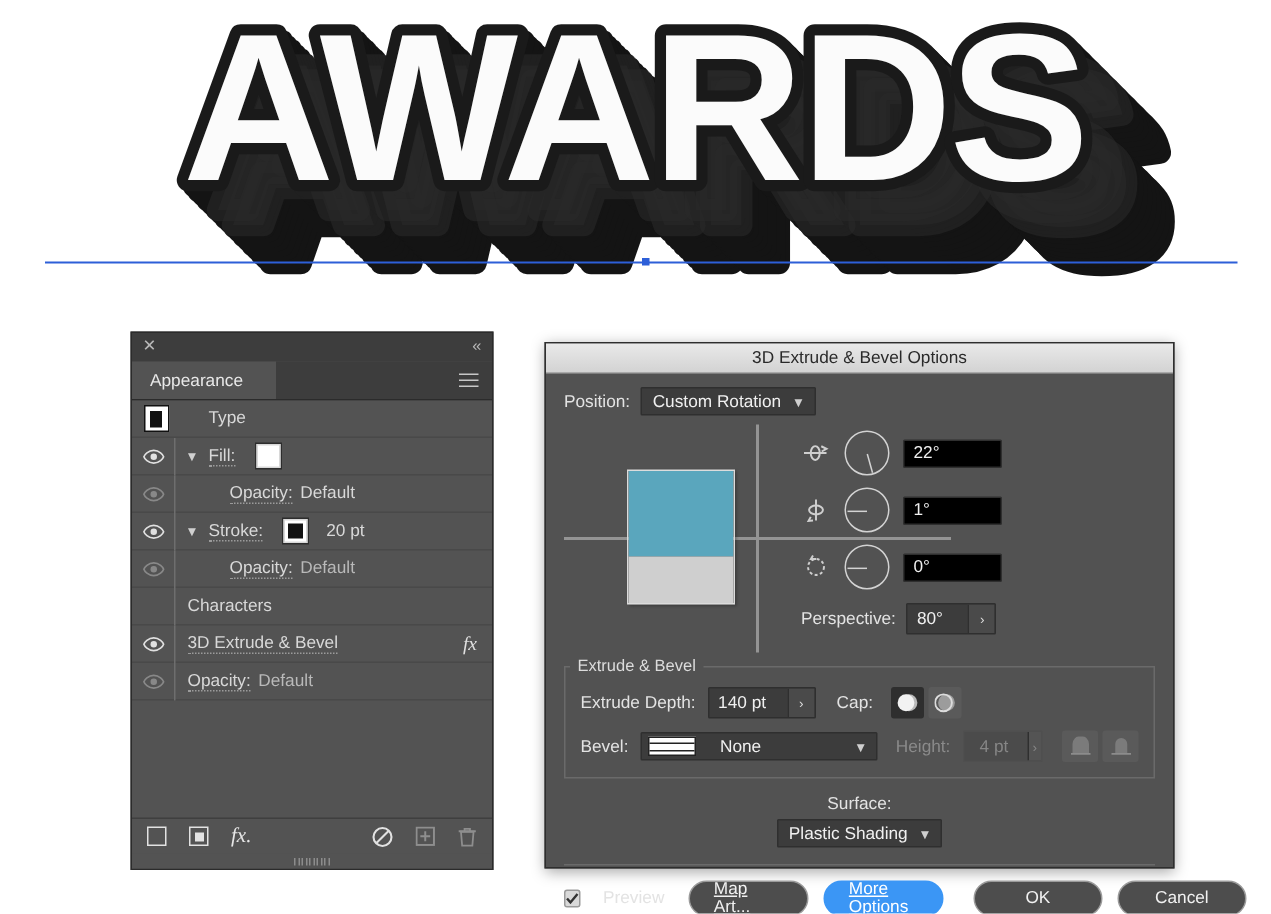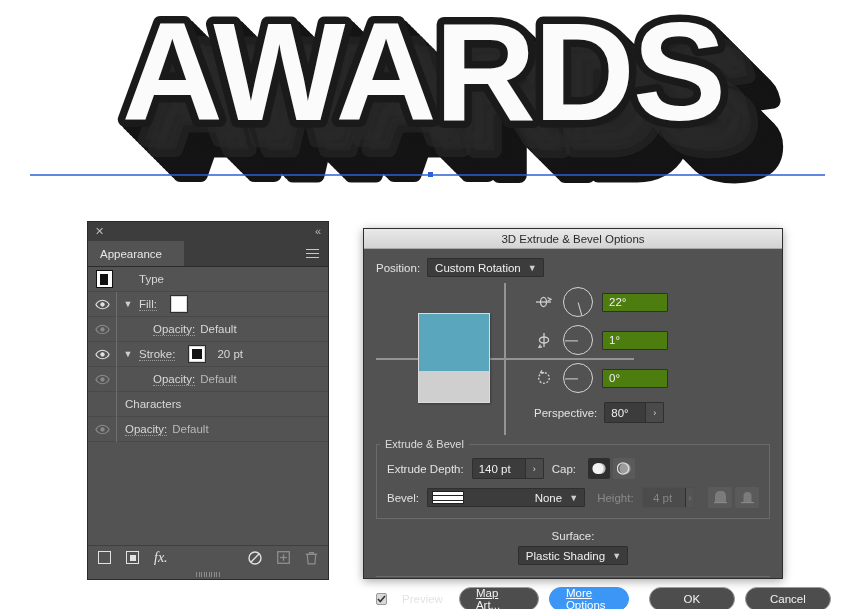--- a/index.html
+++ b/index.html
@@ -157,21 +157,21 @@
   .rot-icon{ width:20px; display:flex; justify-content:center; }
   .dial{
     width:30px; height:30px; border-radius:50%; border:1.4px solid #d3d3d3;
     position:relative; box-sizing:border-box;
   }
   .dial .hand{
     position:absolute; left:50%; top:50%; height:1.4px; width:13px;
     background:#d3d3d3; transform-origin:0 50%;
   }
   .numfield{
-    background:#4d7c0f; border:1px solid #2f2f2f; border-radius:1px;
+    background:#000000; border:1px solid #2f2f2f; border-radius:1px;
     height:19px; width:66px; display:flex; align-items:center;
     padding:0 6px; box-sizing:border-box; color:#f0f0f0; font-size:11.5px;
   }
   .persp-row{ display:flex; align-items:center; gap:7px; margin-top:5px; }
   .stepper{
     background:#3c3c3c; border:1px solid #2f2f2f; height:19px;
     display:inline-flex; align-items:center; border-radius:1px; overflow:hidden;
   }
   .stepper .val{ padding:0 8px 0 6px; color:#f0f0f0; min-width:40px; box-sizing:border-box; }
   .stepper .arrow{
@@ -186,21 +186,21 @@
   .eb-row2{ display:flex; align-items:center; gap:8px; }
   .cap-wrap{ display:flex; gap:3px; margin-left:4px; }
   .capbtn{
     width:22px; height:21px; border-radius:2px; display:flex;
     align-items:center; justify-content:center;
   }
   .capbtn.on{ background:#2e2e2e; }
   .capbtn.off{ background:#5a5a5a; }
 
   .bevel-select{
-    width:180px; padding-left:4px; justify-content:space-between; gap:4px;
+    width:180px; padding-left:4px; justify-content:flex-start; gap:16px;
   }
   .bevel-swatch{
     width:32px; height:13px; background:#fff; border:1px solid #222;
     box-sizing:border-box; display:flex; flex-direction:column; justify-content:center;
   }
   .bevel-swatch i{ display:block; height:1px; background:#222; margin:2px 0; }
   .hbtn{
     width:24px; height:21px; background:#5a5a5a; border-radius:2px;
     display:flex; align-items:center; justify-content:center;
   }
@@ -361,20 +361,31 @@
         <span class="row-label dotted indent-lbl">Opacity:</span>
         <span class="row-label muted" style="margin-left:5px">Default</span>
       </div>
 
       <div class="row">
         <div class="cell-eye"></div>
         <div class="cell-div"></div>
         <span class="row-label" style="margin-left:8px">Characters</span>
       </div>
 
+      <div class="row">
+        <div class="cell-eye">
+          <svg class="eye" viewBox="0 0 16 11">
+            <path d="M8 1C4 1 1.4 4.2 1 5.5 1.4 6.8 4 10 8 10s6.6-3.2 7-4.5C14.6 4.2 12 1 8 1z" fill="none" stroke="#e0e0e0" stroke-width="1.2"></path>
+            <circle cx="8" cy="5.5" r="2.3" fill="#e0e0e0"></circle>
+          </svg>
+        </div>
+        <div class="cell-div"></div>
+        <span class="row-label dotted" style="margin-left:8px">3D Extrude &amp; Bevel</span>
+        <span class="fx-mark">fx</span>
+      </div>
 
       <div class="row">
         <div class="cell-eye">
           <svg class="eye off" viewBox="0 0 16 11">
             <path d="M8 1C4 1 1.4 4.2 1 5.5 1.4 6.8 4 10 8 10s6.6-3.2 7-4.5C14.6 4.2 12 1 8 1z" fill="none" stroke="#e0e0e0" stroke-width="1.2"></path>
             <circle cx="8" cy="5.5" r="2.3" fill="#e0e0e0"></circle>
           </svg>
         </div>
         <div class="cell-div"></div>
         <span class="row-label dotted" style="margin-left:8px">Opacity:</span>
@@ -518,21 +529,21 @@
 
       <div class="fieldset">
         <span class="legend">Extrude &amp; Bevel</span>
 
         <div class="eb-row">
           <span class="label">Extrude Depth:</span>
           <span class="stepper">
             <span class="val" style="min-width:52px">140 pt</span>
             <span class="arrow">›</span>
           </span>
-          <span class="label" style="margin-left:0">Cap:</span>
+          <span class="label" style="margin-left:6px">Cap:</span>
           <span class="cap-wrap">
             <span class="capbtn on">
               <svg width="15" height="15" viewBox="0 0 15 15">
                 <circle cx="8" cy="7.5" r="5.6" fill="#b9b9b9"></circle>
                 <circle cx="6" cy="7.5" r="5.6" fill="#f2f2f2"></circle>
               </svg>
             </span>
             <span class="capbtn off">
               <svg width="15" height="15" viewBox="0 0 15 15">
                 <circle cx="8" cy="7.5" r="5.6" fill="#9c9c9c"></circle>

